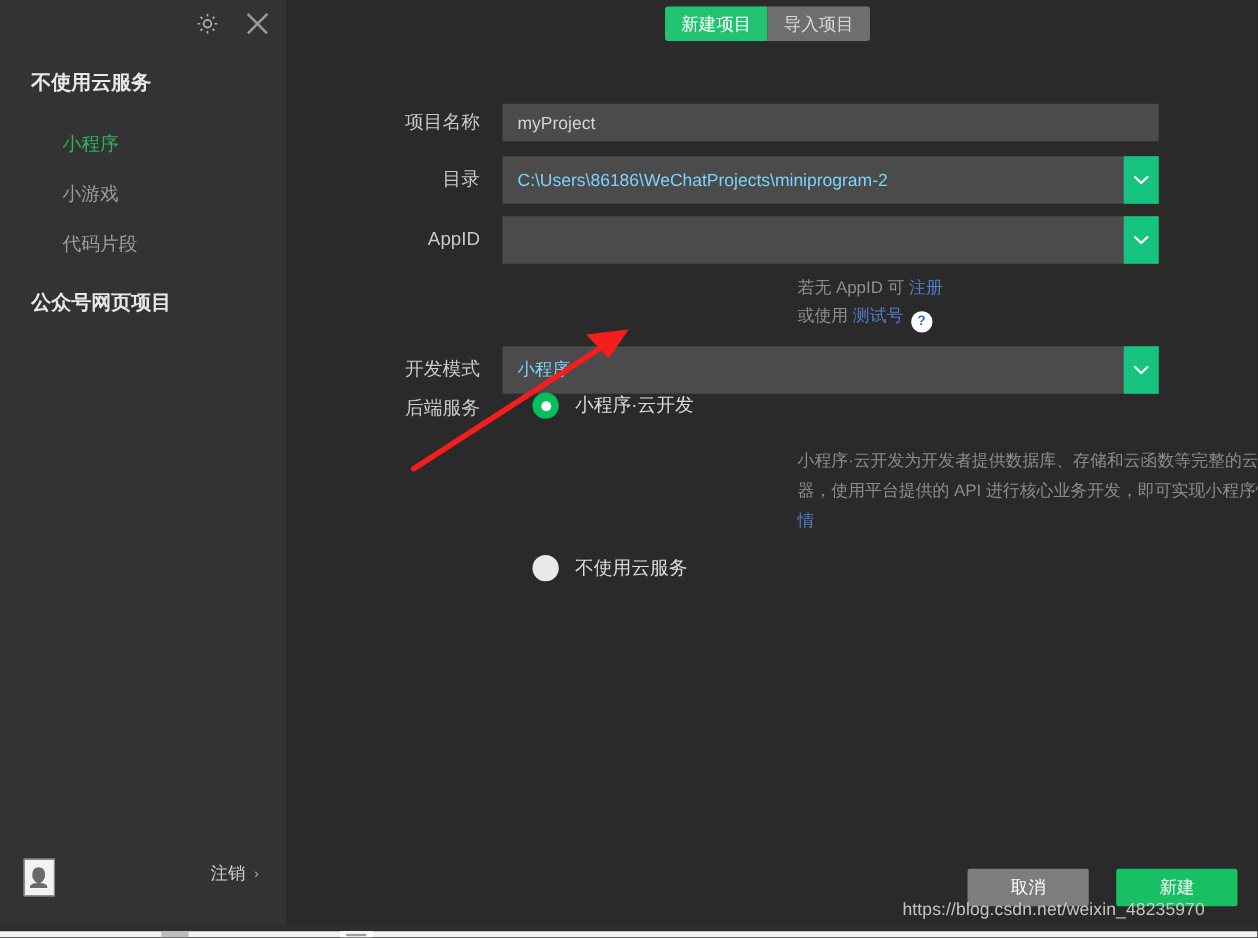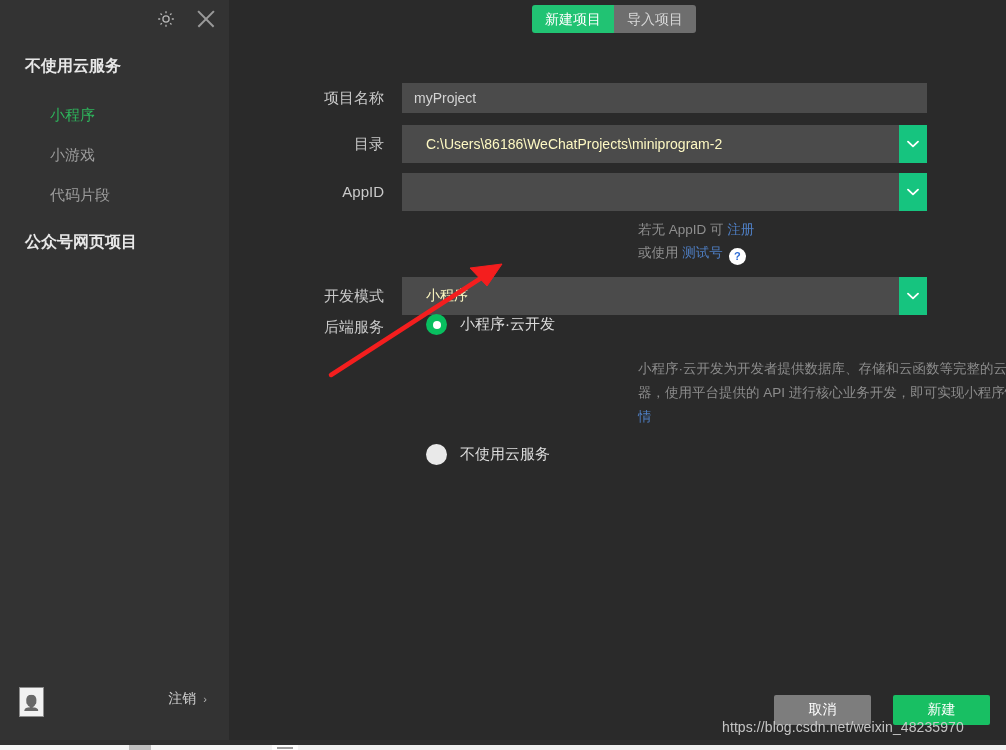--- a/index.html
+++ b/index.html
@@ -137,22 +137,22 @@
     outline: none;
   }
 
   .select-box {
     position: relative;
     width: 525px; height: 38px;
     background: #4b4b4b;
     display: flex; align-items: center;
   }
   .select-box .val {
-    padding-left: 24px;
-    color: #fef9c3;
+    padding-left: 12px;
+    color: #7dd3fc;
     font-size: 14px;
   }
   .drop-btn {
     position: absolute; right: 0; top: 0;
     width: 28px; height: 38px;
     background: #16c47f;
     display: flex; align-items: center; justify-content: center;
     cursor: pointer;
   }
   .drop-btn svg { display: block; }

